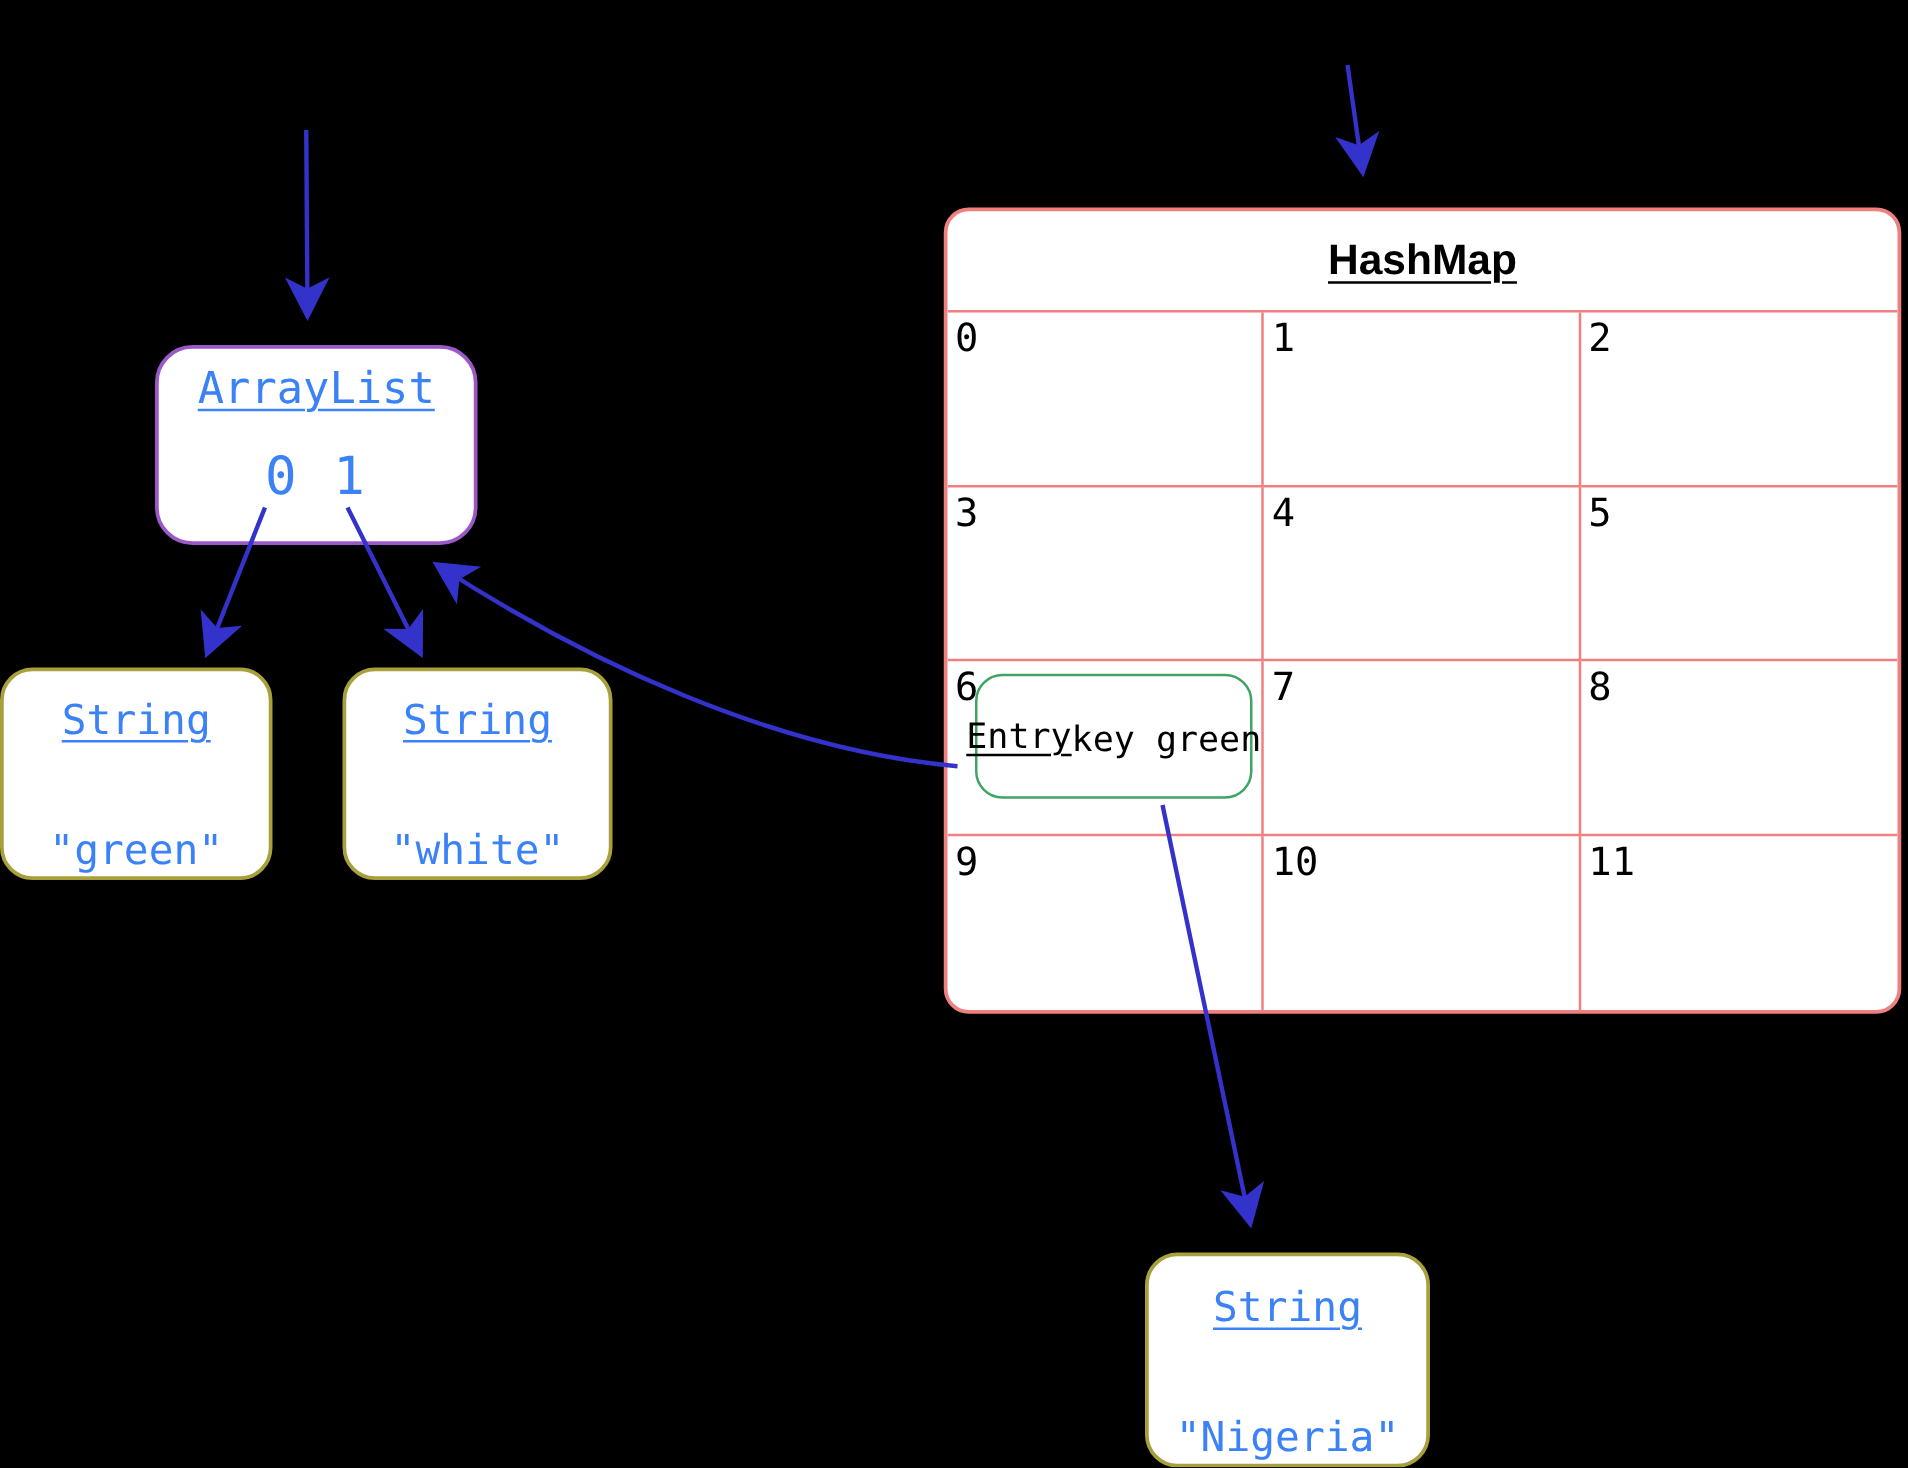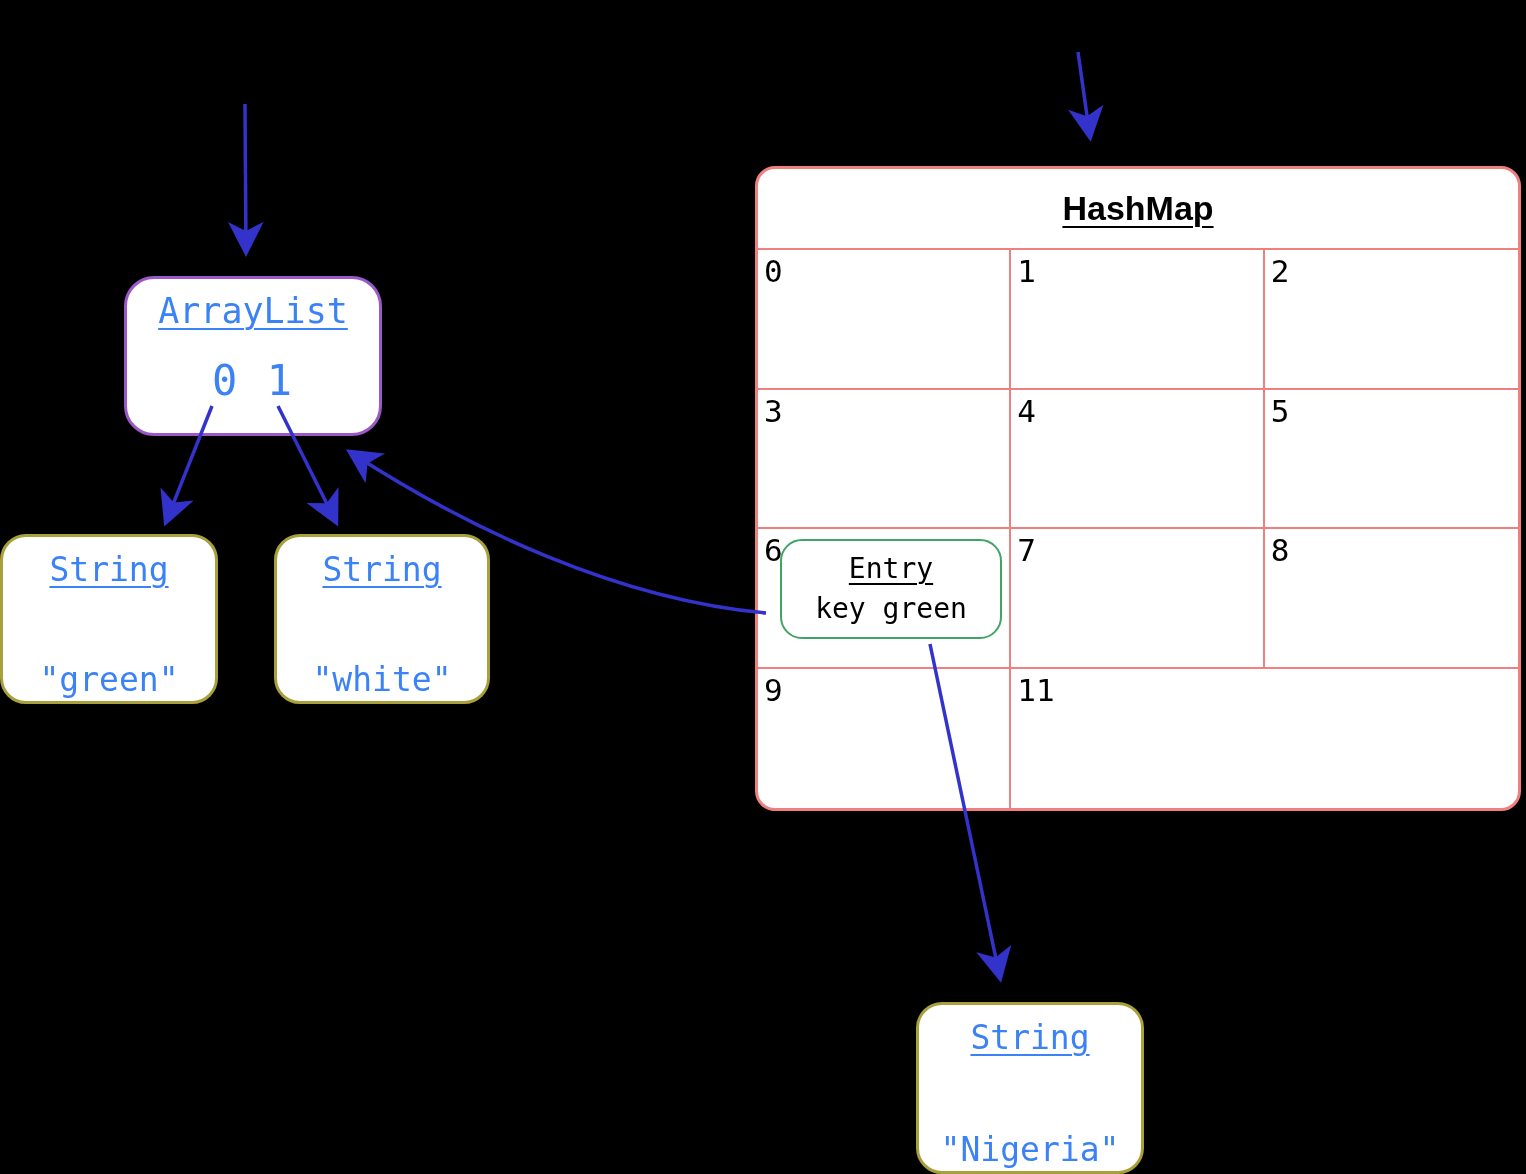--- a/index.html
+++ b/index.html
@@ -50,22 +50,23 @@
     justify-content: flex-start;
     padding-top: 10px;
   }
   #arraylist-box .obj-title { font-size: 35px; line-height: 44px; }
   #arraylist-box .obj-body  { font-size: 42px; line-height: 44px; margin-top: 26px; letter-spacing: 2px; }
 
   
   .string-box {
     border-color: #a8a03a;
     border-radius: 26px;
-    justify-content: space-between;
+    justify-content: flex-end;
     padding-top: 12px;
+    gap: 36px;
   }
   .string-box .obj-title { font-size: 33px; line-height: 42px; }
   .string-box .obj-body  { font-size: 33px; line-height: 42px; margin-top: 26px; }
 
   #string-green-box { left: 0px;   top: 534px;  width: 218px; height: 170px; }
   #string-white-box { left: 274px; top: 534px;  width: 216px; height: 170px; }
   #string-nigeria-box { left: 916px; top: 1002px; width: 228px; height: 172px; }
 
   
   #hashmap-box {
@@ -125,21 +126,21 @@
     position: absolute;
     left: 22px;
     top: 10px;
     width: 222px;
     height: 100px;
     background: #ffffff;
     border: 2px solid #40a464;
     border-radius: 22px;
     box-sizing: border-box;
     display: flex;
-    flex-direction: column;
+    flex-direction: row;
     align-items: center;
     justify-content: center;
     color: #000000;
   }
   #entry-box .obj-title { font-size: 28px; line-height: 34px; }
   #entry-box .obj-body  { font-size: 28px; line-height: 34px; margin-top: 6px; }
 
   
   #arrow-layer {
     position: absolute;
@@ -207,20 +208,23 @@
       </div>
       <div class="hm-cell">
         <span class="hm-index">7</span>
       </div>
       <div class="hm-cell col-last">
         <span class="hm-index">8</span>
       </div>
 
       <div class="hm-cell row-last">
         <span class="hm-index">9</span>
+      </div>
+      <div class="hm-cell row-last">
+        <span class="hm-index">10</span>
       </div>
       <div class="hm-cell col-last row-last">
         <span class="hm-index">11</span>
       </div>
 
     </div>
   </div>
 
   <svg id="arrow-layer" viewBox="0 0 1526 1174" width="1526" height="1174">
     <defs>

